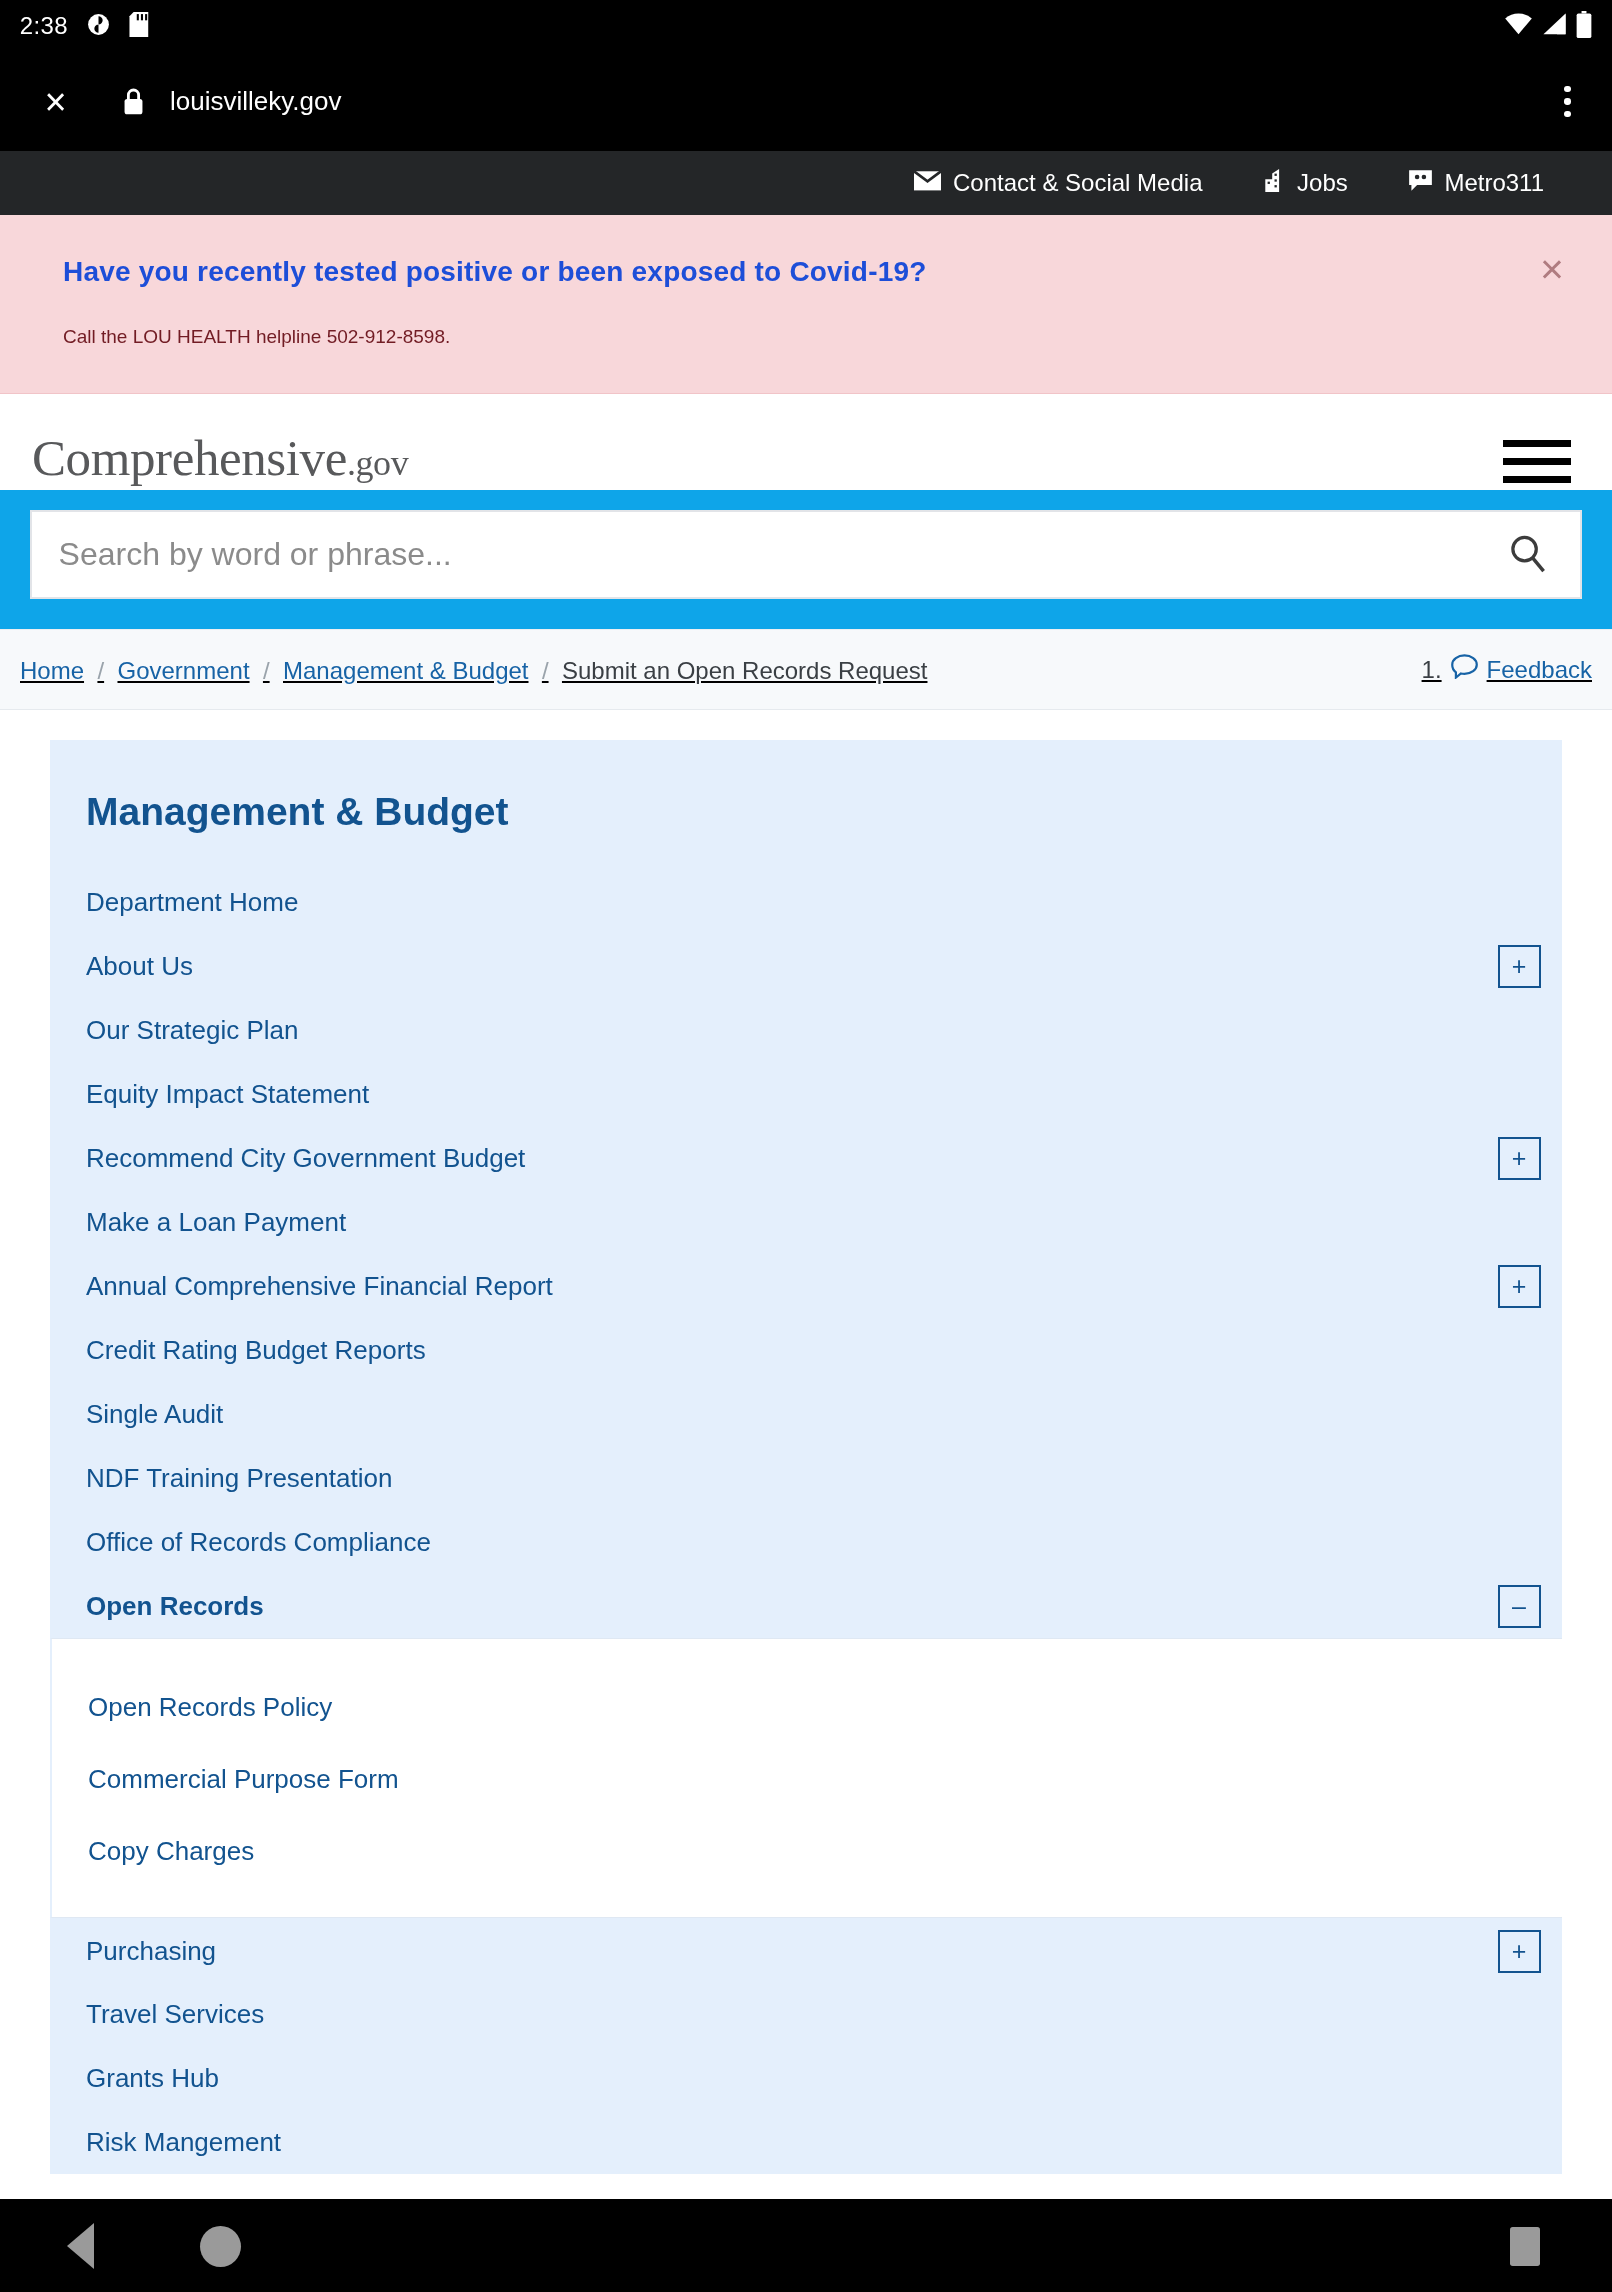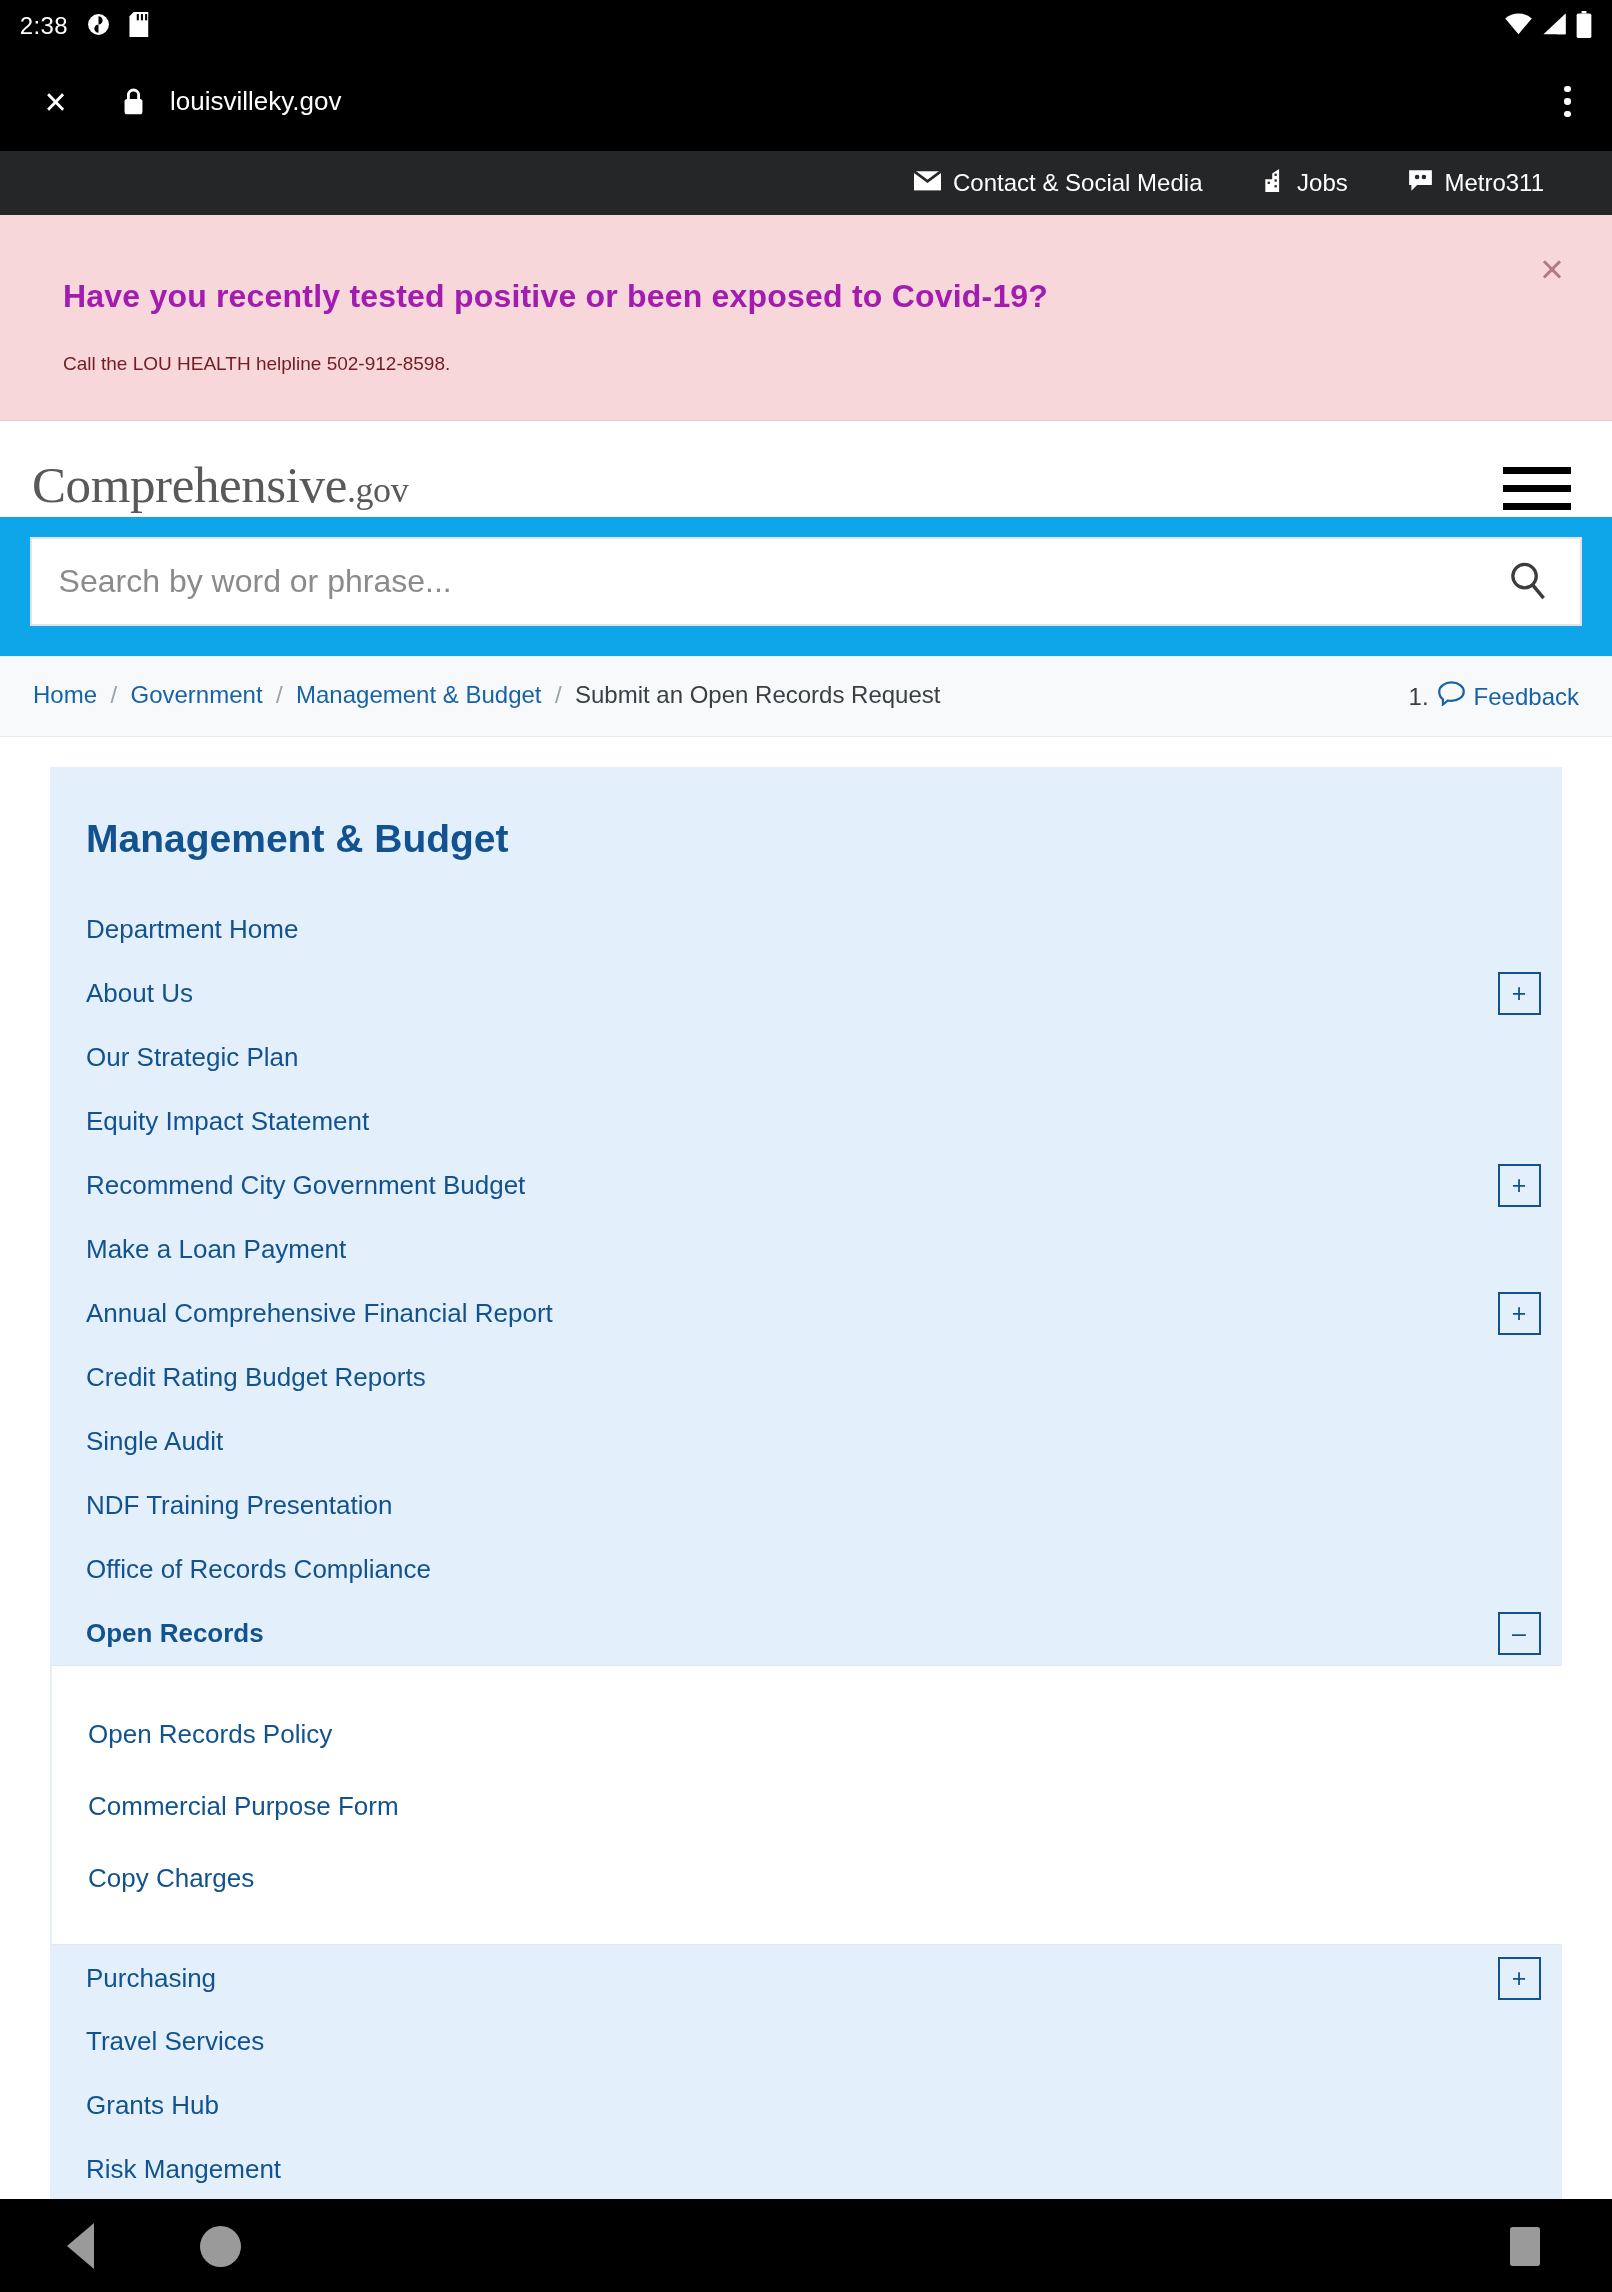--- a/index.html
+++ b/index.html
@@ -45,21 +45,21 @@
     display:flex; align-items:center; gap:11.6px;
     color:#fff; font-size:24px; padding:0 30px; white-space:nowrap;
   }
 
   
   .alert{
     background:#f8d7da; border-bottom:0.9px solid #f1c4c8;
     padding:41px 63px 45px 63px; position:relative;
   }
   .alert-title{
-    font-size:32px; font-weight:bold; color:#a21caf; letter-spacing:0.2px;margin-top:22px;
+    font-size:28px; font-weight:bold; color:#1d4ed8; letter-spacing:0.2px;
   }
   .alert-sub{ margin-top:38px; font-size:19px; color:#721c24; }
   .alert-close{
     position:absolute; top:34px; right:48px;
     font-size:41px; line-height:1; color:#b07c80; font-weight:300;
   }
 
   
   .header{
     background:#fff; padding:39px 32px 0 32px;
@@ -79,21 +79,21 @@
   .search-box{
     border:2.7px solid #e2e4e8; background:#fff;
     height:89px; display:flex; align-items:center; padding:0 27px;
   }
   .search-placeholder{ font-size:32px; color:#8b8b8b; flex:1; }
   .search-icon{ margin-right:5.4px; }
 
   
   .crumb-bar{
     background:#f7f9fb; border-top:0.9px solid #eceff2; border-bottom:0.9px solid #e6eaee;
-    padding:24px 33px; display:flex; align-items:flex-start;
+    padding:24px 20px; display:flex; align-items:flex-end;text-decoration:underline;
   }
   .crumbs{ display:flex; align-items:center; font-size:24px; flex-wrap:nowrap; }
   .crumbs a{ color:#1763a6; text-decoration:none; }
   .crumbs .sep{ color:#9aa3ab; margin:0 13.4px; }
   .crumbs .current{ color:#3a3f44; }
   .feedback{ margin-left:auto; display:flex; align-items:center; font-size:24px; gap:9px; }
   .feedback .num{ color:#3a3f44; }
   .feedback .fb-label{ color:#1763a6; }
 
   

